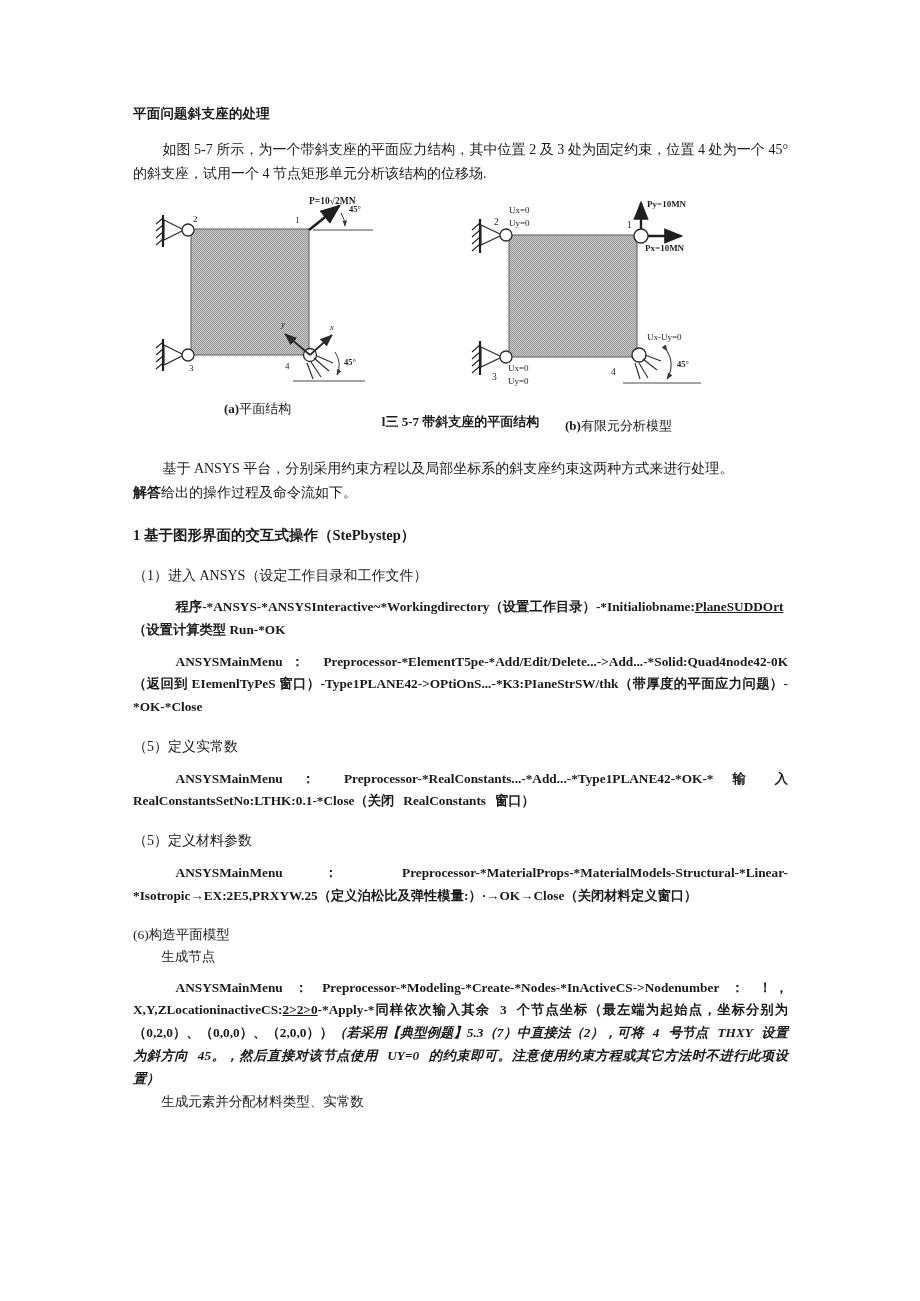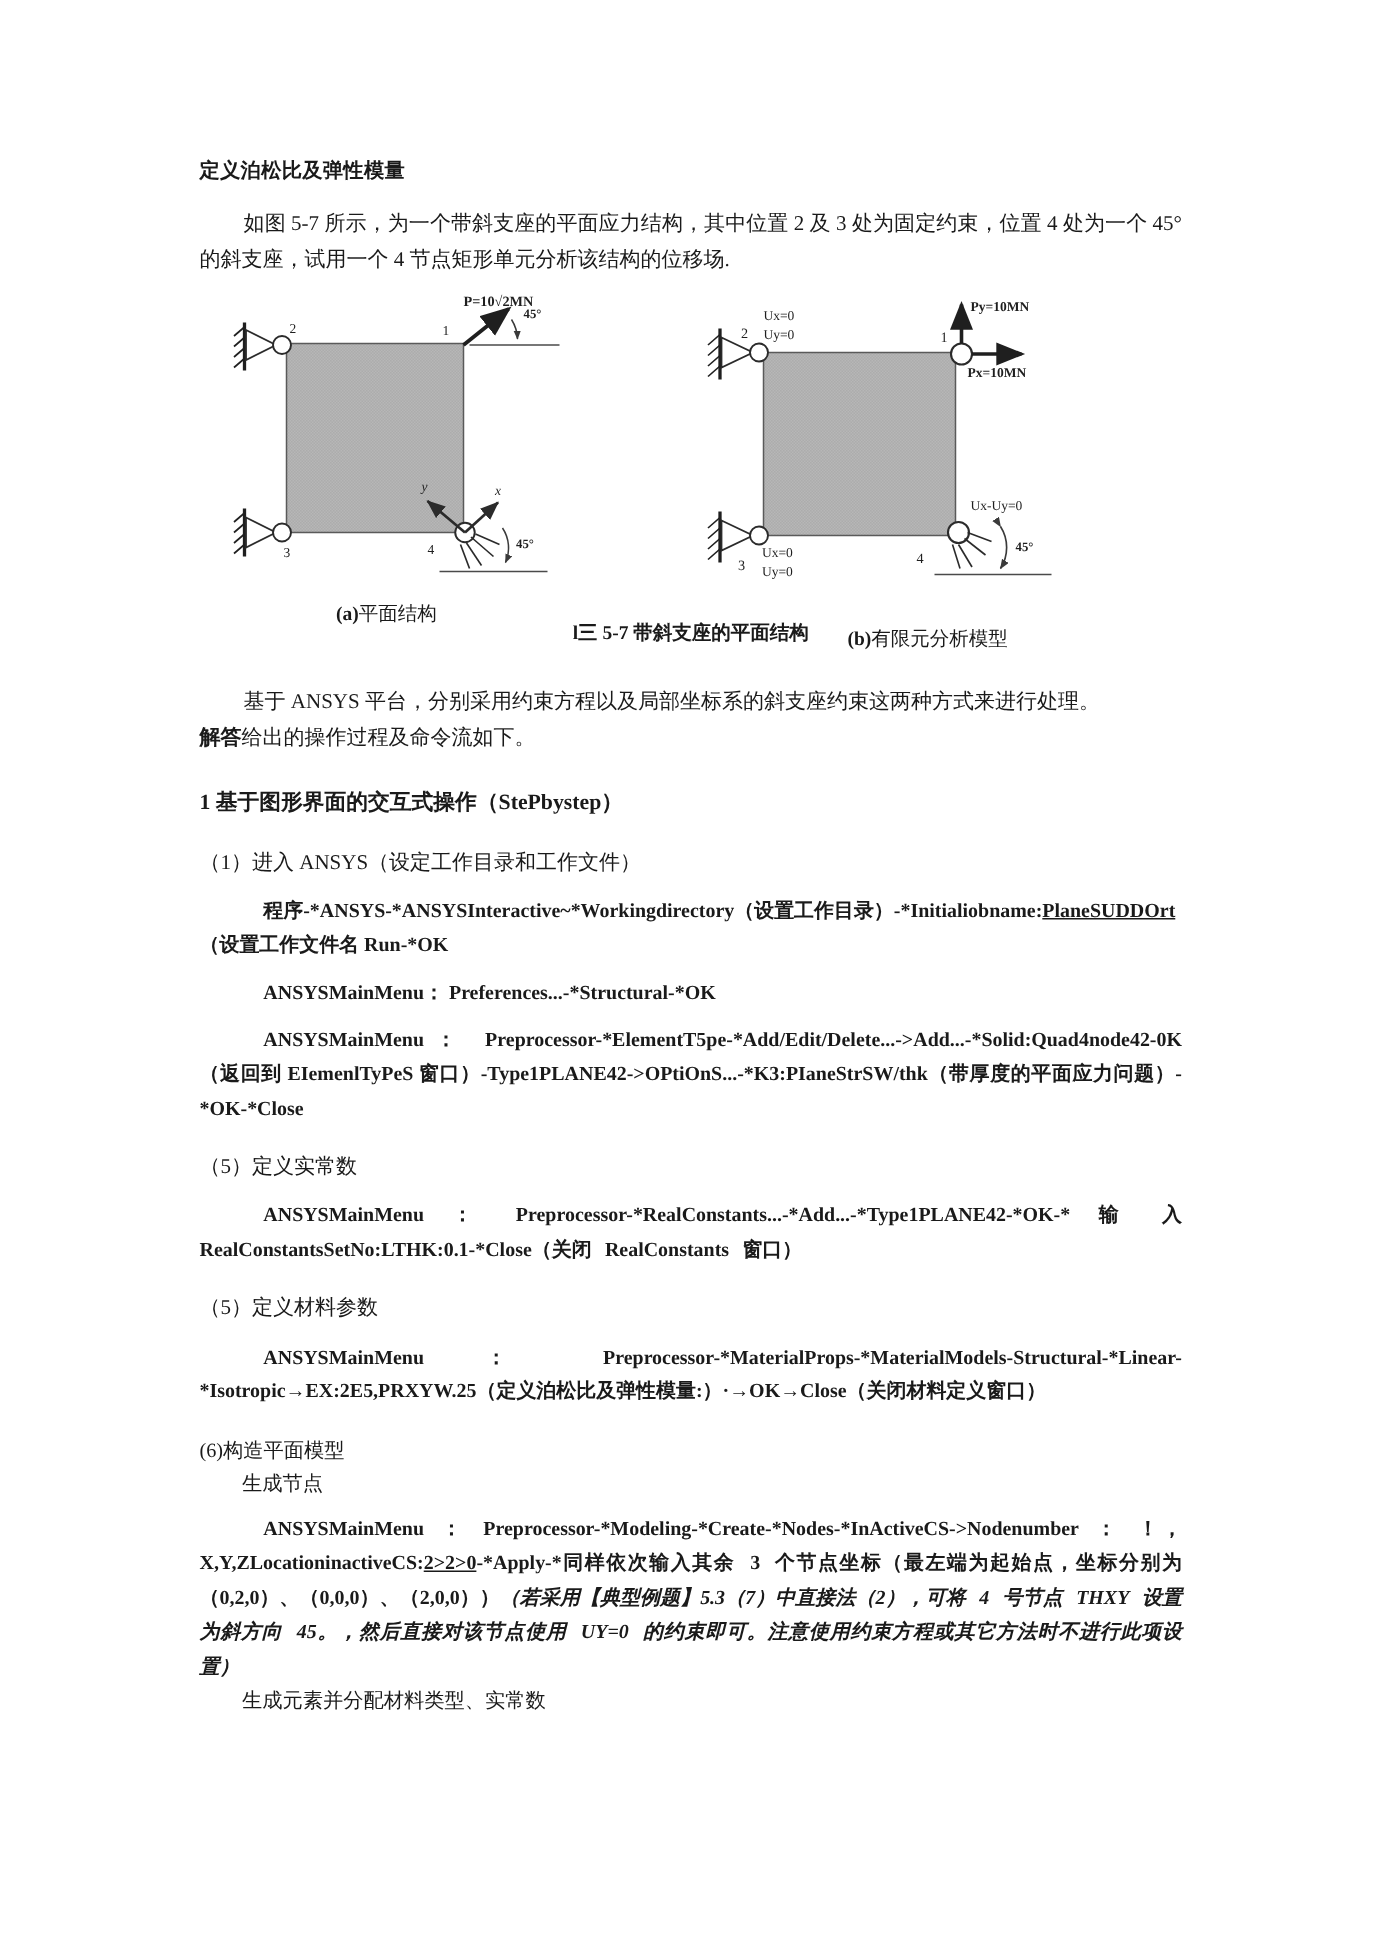--- a/index.html
+++ b/index.html
@@ -119,21 +119,21 @@
     font-size: 13px;
   }
   .cap-bold { font-weight: bold; }
 </style>
 </head>
 <body>
 
 <div class="page">
   <div class="content">
 
-    <div class="doc-title">定义泊松比及弹性模量</div>
+    <div class="doc-title">平面问题斜支座的处理</div>
 
     <div class="para indent">如图 5-7 所示，为一个带斜支座的平面应力结构，其中位置 2 及 3 处为固定约束，位置 4 处为一个 45°的斜支座，试用一个 4 节点矩形单元分析该结构的位移场.</div>
 
     <div class="figure-block">
       <svg class="fig-svg" width="655" height="205" viewBox="0 0 655 205">
         <defs>
           <pattern id="grayfill" width="2" height="2" patternUnits="userSpaceOnUse">
             <rect width="2" height="2" fill="#c8c8c8"></rect>
             <rect width="1" height="1" fill="#9a9a9a"></rect>
             <rect x="1" y="1" width="1" height="1" fill="#9a9a9a"></rect>
@@ -264,23 +264,22 @@
         <div class="cap-main">l三 5-7 带斜支座的平面结构</div>
       </div>
     </div>
 
     <div class="para indent"><span>基于 ANSYS 平台，分别采用约束方程以及局部坐标系的斜支座约束这两种方式来进行处理。</span><br><span class="cap-bold">解答</span><span>给出的操作过程及命令流如下。</span></div>
 
     <div class="section-head">1 基于图形界面的交互式操作（StePbystep）</div>
 
     <div class="step-head">（1）进入 ANSYS（设定工作目录和工作文件）</div>
     <div class="cmd"><span>程序-*ANSYS-*ANSYSInteractive~*Workingdirectory（设置工作目录）-*Initialiobname:</span><u>PlaneSUDDOrt</u></div>
-    <div class="cmd" style="text-indent:0; margin-top:0;">（设置工作文件名 Run-*OK</div>
-
-    <div class="cmd">ANSYSMainMenu：  Preferences...-*Structural-*OK</div>
+    <div class="cmd" style="text-indent:0; margin-top:0;">（设置计算类型 Run-*OK</div>
+
 
     <div class="cmd">ANSYSMainMenu：  Preprocessor-*ElementT5pe-*Add/Edit/Delete...-&gt;Add...-*Solid:Quad4node42-0K（返回到 EIemenlTyPeS 窗口）-Type1PLANE42-&gt;OPtiOnS...-*K3:PIaneStrSW/thk（带厚度的平面应力问题）-*OK-*Close</div>
 
     <div class="step-head">（5）定义实常数</div>
     <div class="cmd cmd-spaced">ANSYSMainMenu  ：   Preprocessor-*RealConstants...-*Add...-*Type1PLANE42-*OK-*  输 入 RealConstantsSetNo:LTHK:0.1-*Close（关闭 RealConstants 窗口）</div>
 
     <div class="step-head">（5）定义材料参数</div>
     <div class="cmd cmd-spaced2">ANSYSMainMenu  ：     Preprocessor-*MaterialProps-*MaterialModels-Structural-*Linear-*Isotropic→EX:2E5,PRXYW.25（定义泊松比及弹性模量:）·→OK→Close（关闭材料定义窗口）</div>
 
     <div class="step-head tight">(6)构造平面模型</div>

